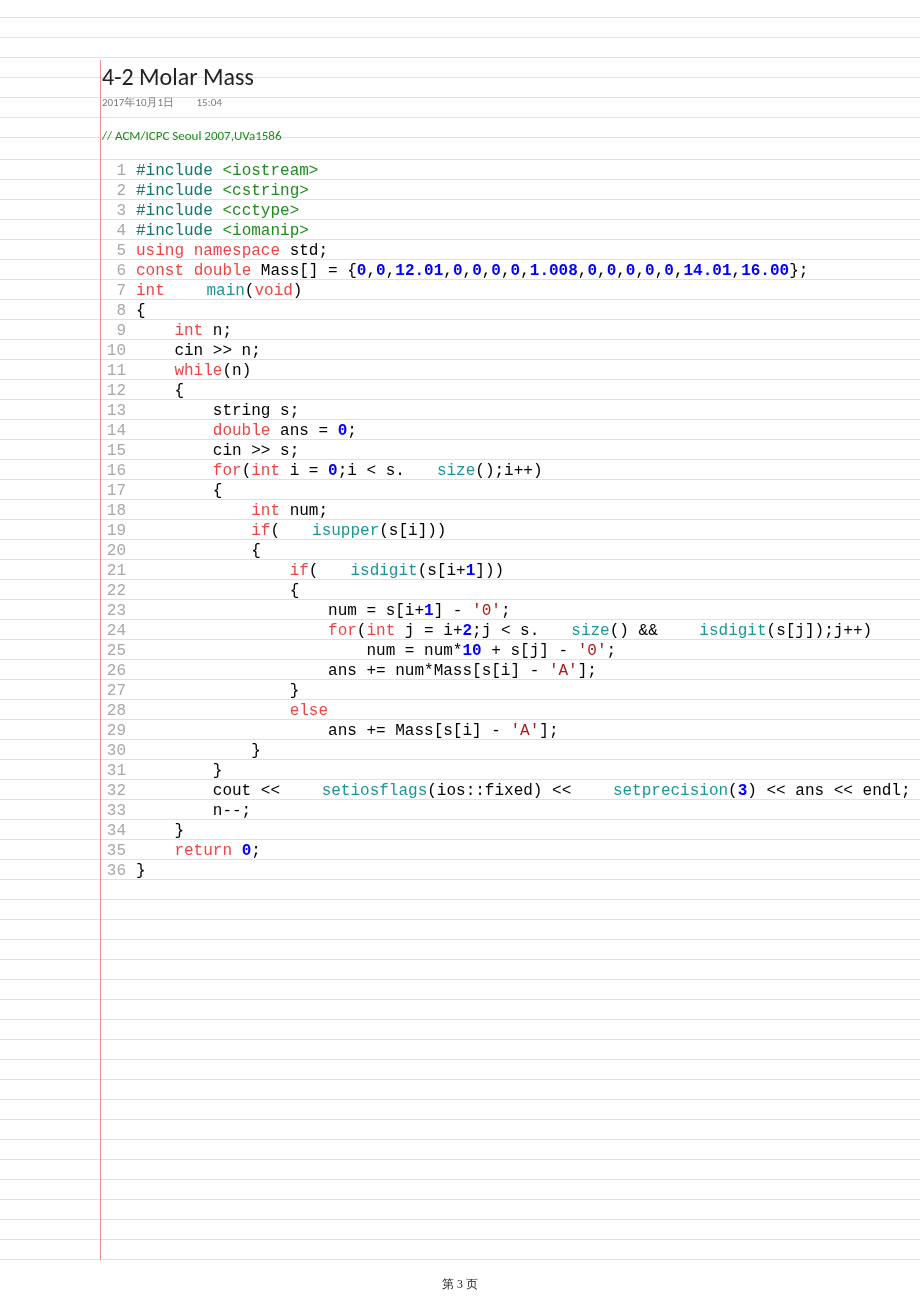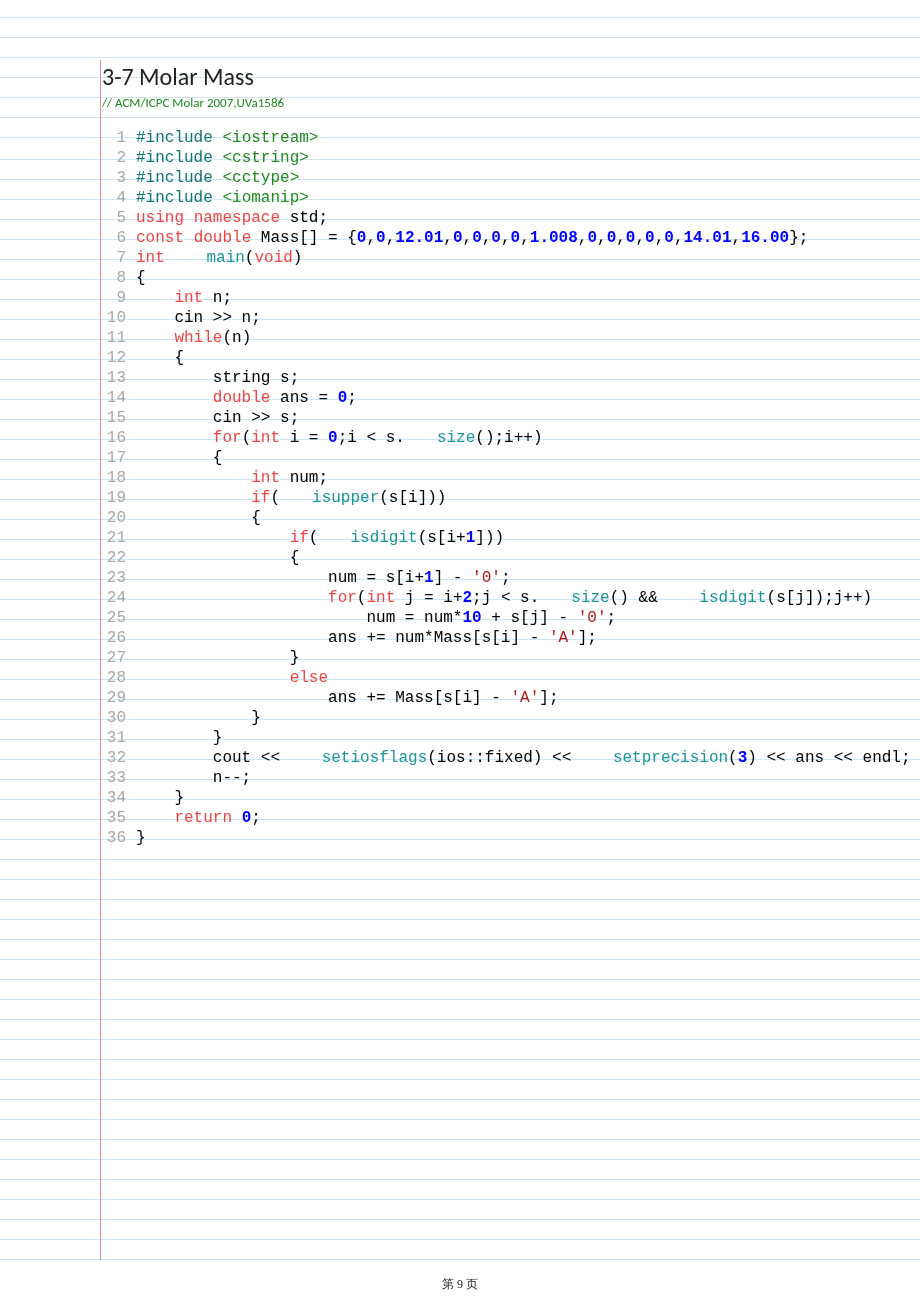--- a/index.html
+++ b/index.html
@@ -70,18 +70,22 @@
     font-family: "SimSun", serif;
   }
 </style>
 </head>
 <body>
 
 <div class="ruled"></div>
 <div class="margin-line"></div>
 
 <div class="page">
-  <div class="title">3-7 Molar Mass</div>
-  <div class="comment">// ACM/ICPC Molar 2007,UVa1586</div>
+  <div class="title">4-2 Molar Mass</div>
+  <div class="meta">
+    <span>2017年10月1日</span>
+    <span class="time">15:04</span>
+  </div>
+  <div class="comment">// ACM/ICPC Seoul 2007,UVa1586</div>
   <div class="code" id="code-block"><div><span class="ln">1</span><span class="pp">#include </span><span class="ppinc">&lt;iostream&gt;</span></div><div><span class="ln">2</span><span class="pp">#include </span><span class="ppinc">&lt;cstring&gt;</span></div><div><span class="ln">3</span><span class="pp">#include </span><span class="ppinc">&lt;cctype&gt;</span></div><div><span class="ln">4</span><span class="pp">#include </span><span class="ppinc">&lt;iomanip&gt;</span></div><div><span class="ln">5</span><span class="kw">using</span><span> </span><span class="kw">namespace</span><span> std;</span></div><div><span class="ln">6</span><span class="kw">const</span><span> </span><span class="kw">double</span><span> Mass[] = {</span><span class="num">0</span><span>,</span><span class="num">0</span><span>,</span><span class="num">12.01</span><span>,</span><span class="num">0</span><span>,</span><span class="num">0</span><span>,</span><span class="num">0</span><span>,</span><span class="num">0</span><span>,</span><span class="num">1.008</span><span>,</span><span class="num">0</span><span>,</span><span class="num">0</span><span>,</span><span class="num">0</span><span>,</span><span class="num">0</span><span>,</span><span class="num">0</span><span>,</span><span class="num">14.01</span><span>,</span><span class="num">16.00</span><span>};</span></div><div><span class="ln">7</span><span class="kw">int</span><span> </span><span class="fn">main</span><span>(</span><span class="kw">void</span><span>)</span></div><div><span class="ln">8</span><span>{</span></div><div><span class="ln">9</span><span>    </span><span class="kw">int</span><span> n;</span></div><div><span class="ln">10</span><span>    cin &gt;&gt; n;</span></div><div><span class="ln">11</span><span>    </span><span class="kw">while</span><span>(n)</span></div><div><span class="ln">12</span><span>    {</span></div><div><span class="ln">13</span><span>        string s;</span></div><div><span class="ln">14</span><span>        </span><span class="kw">double</span><span> ans = </span><span class="num">0</span><span>;</span></div><div><span class="ln">15</span><span>        cin &gt;&gt; s;</span></div><div><span class="ln">16</span><span>        </span><span class="kw">for</span><span>(</span><span class="kw">int</span><span> i = </span><span class="num">0</span><span>;i &lt; s.</span><span class="fn">size</span><span>();i++)</span></div><div><span class="ln">17</span><span>        {</span></div><div><span class="ln">18</span><span>            </span><span class="kw">int</span><span> num;</span></div><div><span class="ln">19</span><span>            </span><span class="kw">if</span><span>(</span><span class="fn">isupper</span><span>(s[i]))</span></div><div><span class="ln">20</span><span>            {</span></div><div><span class="ln">21</span><span>                </span><span class="kw">if</span><span>(</span><span class="fn">isdigit</span><span>(s[i+</span><span class="num">1</span><span>]))</span></div><div><span class="ln">22</span><span>                {</span></div><div><span class="ln">23</span><span>                    num = s[i+</span><span class="num">1</span><span>] - </span><span class="str">'0'</span><span>;</span></div><div><span class="ln">24</span><span>                    </span><span class="kw">for</span><span>(</span><span class="kw">int</span><span> j = i+</span><span class="num">2</span><span>;j &lt; s.</span><span class="fn">size</span><span>() &amp;&amp; </span><span class="fn">isdigit</span><span>(s[j]);j++)</span></div><div><span class="ln">25</span><span>                        num = num*</span><span class="num">10</span><span> + s[j] - </span><span class="str">'0'</span><span>;</span></div><div><span class="ln">26</span><span>                    ans += num*Mass[s[i] - </span><span class="str">'A'</span><span>];</span></div><div><span class="ln">27</span><span>                }</span></div><div><span class="ln">28</span><span>                </span><span class="kw">else</span></div><div><span class="ln">29</span><span>                    ans += Mass[s[i] - </span><span class="str">'A'</span><span>];</span></div><div><span class="ln">30</span><span>            }</span></div><div><span class="ln">31</span><span>        }</span></div><div><span class="ln">32</span><span>        cout &lt;&lt; </span><span class="fn">setiosflags</span><span>(ios::fixed) &lt;&lt; </span><span class="fn">setprecision</span><span>(</span><span class="num">3</span><span>) &lt;&lt; ans &lt;&lt; endl;</span></div><div><span class="ln">33</span><span>        n--;</span></div><div><span class="ln">34</span><span>    }</span></div><div><span class="ln">35</span><span>    </span><span class="kw">return</span><span> </span><span class="num">0</span><span>;</span></div><div><span class="ln">36</span><span>}</span></div></div>
 </div>
 
-<div class="footer">第 9 页</div>
+<div class="footer">第 3 页</div>
 
 </body></html>

